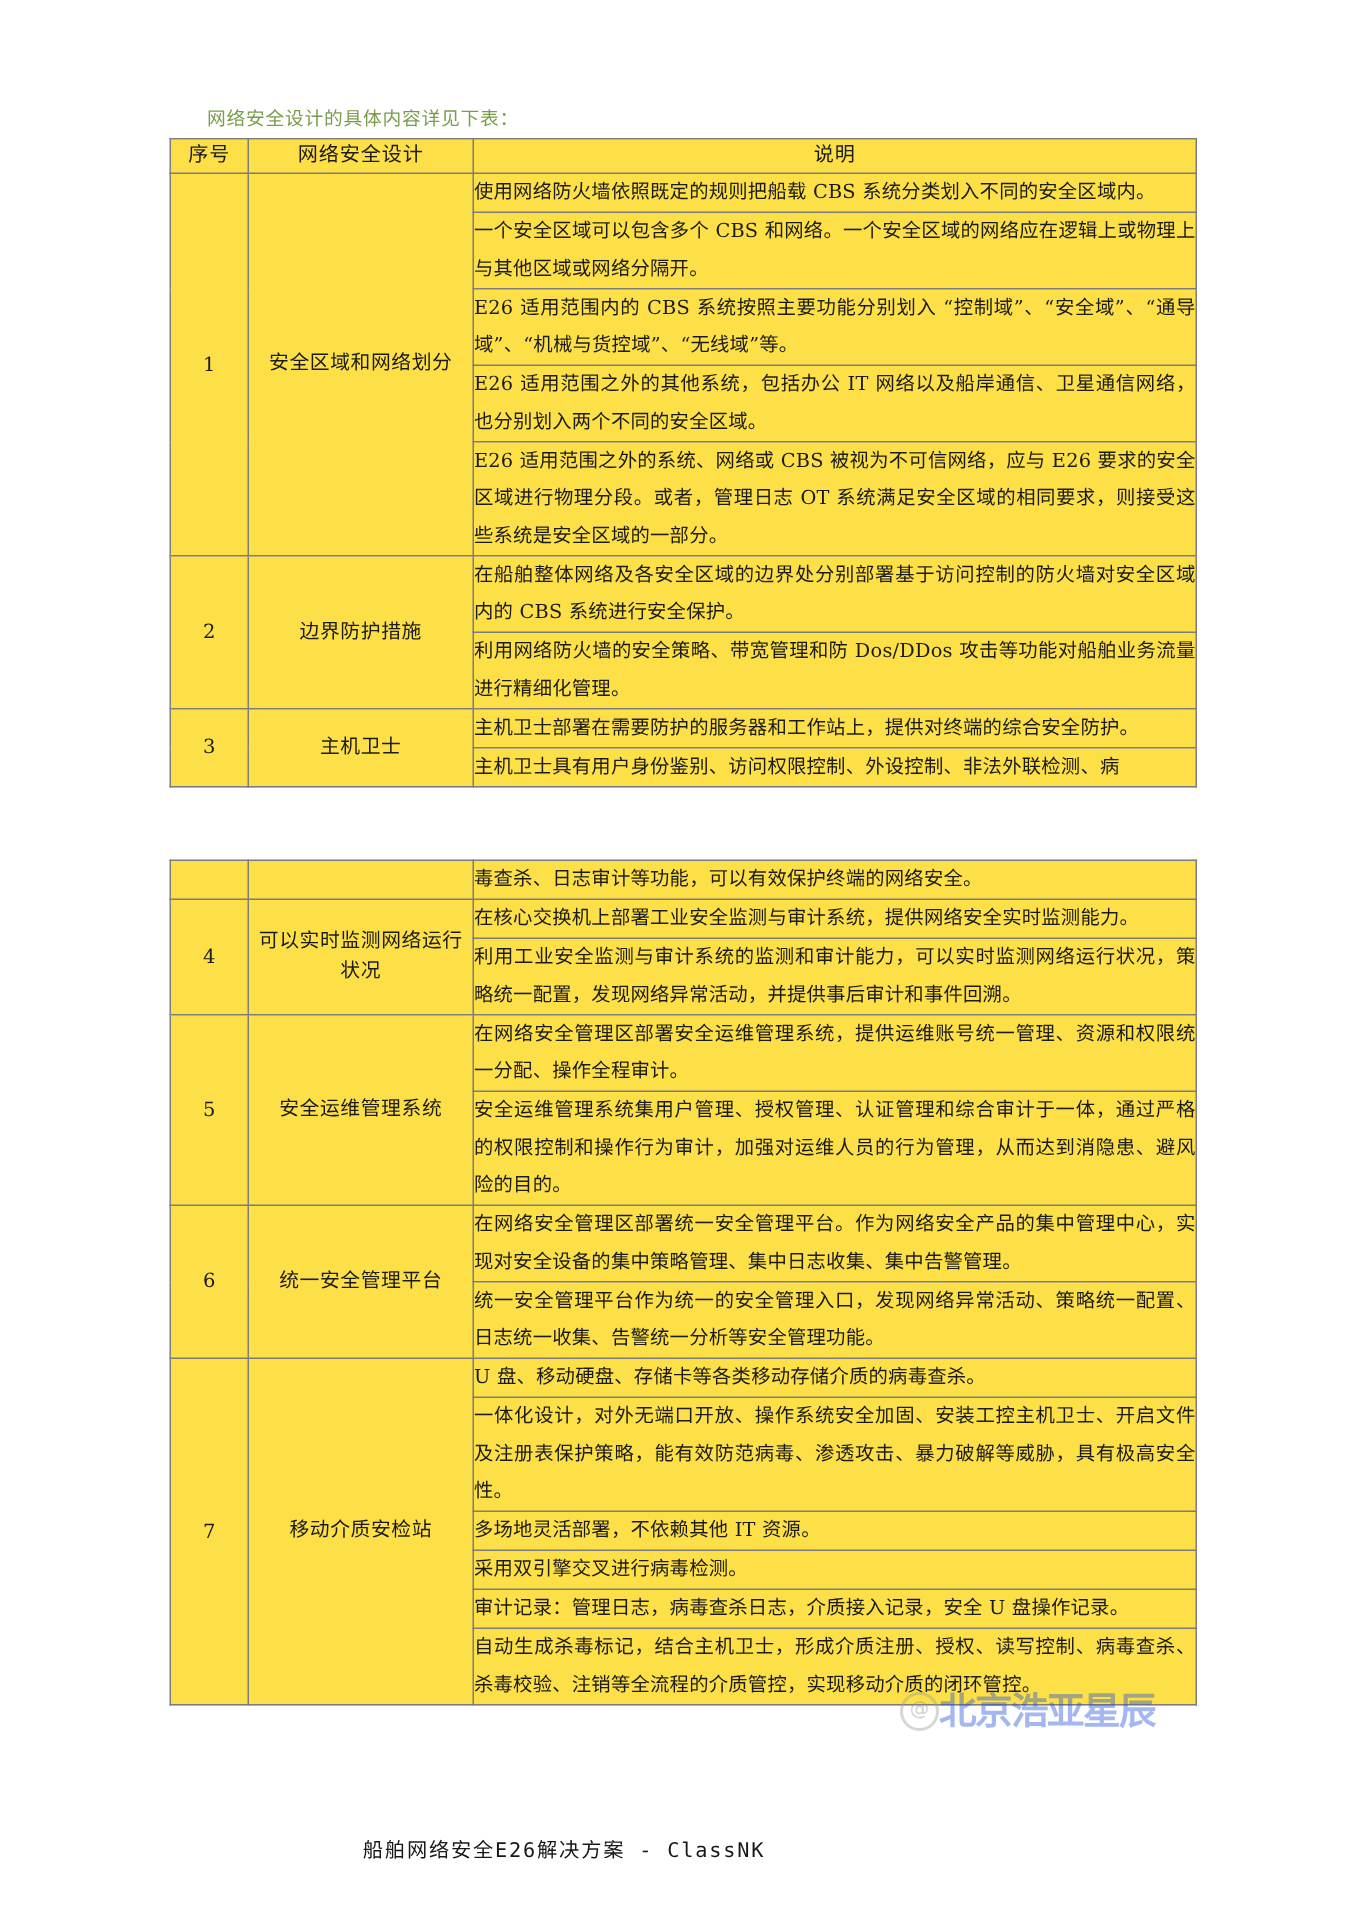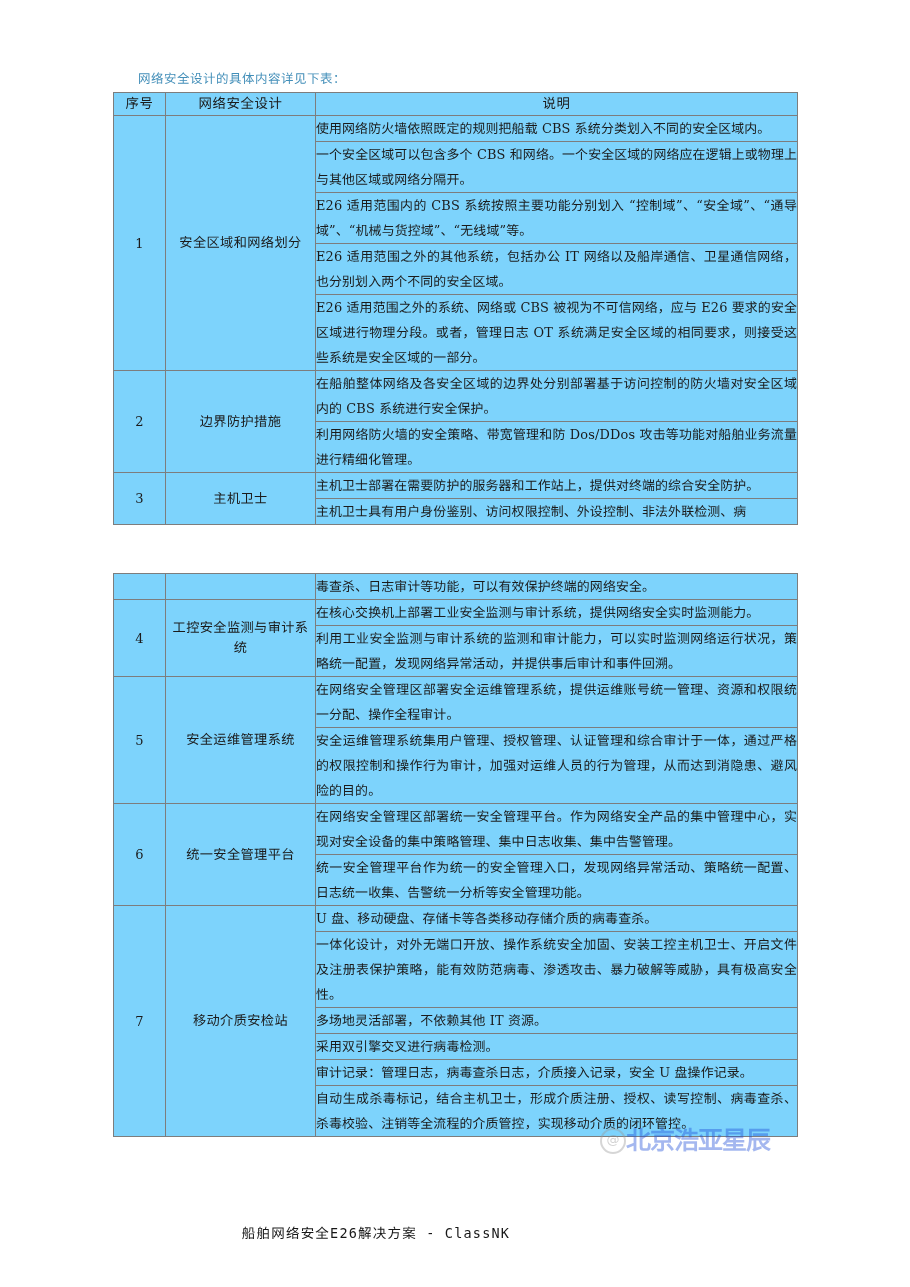--- a/index.html
+++ b/index.html
@@ -26,21 +26,21 @@
 
   
   .ghost-heading {
     position: absolute;
     left: 138px;
     top: 72px;
     width: 300px;
     height: 14px;
     font-size: 12.5px;
     line-height: 14px;
-    color: #0369a1;
+    color: #4d7c0f;
     letter-spacing: 0.5px;
     white-space: nowrap;
     overflow: hidden;
     opacity: 0.75;
     font-family: "DejaVu Sans", "Liberation Sans", sans-serif;
   }
 
   
   .tbl {
     position: absolute;
@@ -48,21 +48,21 @@
     width: 684px;
     border-collapse: collapse;
     table-layout: fixed;
     font-size: 12.6px;
     background: #fff;
   }
   .tbl td, .tbl th {
     border: 1px solid #7d7d7d;
     padding: 0;
     vertical-align: middle;
-    background: #7dd3fc;
+    background: #fde047;
   }
 
   .col-no    { width: 52px; }
   .col-name  { width: 150px; }
   .col-desc  { width: 482px; }
 
   .cell-center {
     text-align: center;
     font-size: 13.2px;
     line-height: 20px;
@@ -209,21 +209,21 @@
         <col class="col-desc">
     </colgroup>
     <tbody id="tbody-bot">
         <tr>
           <td class="cell-no" rowspan="1"></td>
           <td class="cell-center" rowspan="1"></td>
           <td class="cell-desc">毒查杀、日志审计等功能，可以有效保护终端的网络安全。</td>
         </tr>
         <tr>
           <td class="cell-no" rowspan="2">4</td>
-          <td class="cell-center" rowspan="2">工控安全监测与审计系统</td>
+          <td class="cell-center" rowspan="2">可以实时监测网络运行状况</td>
           <td class="cell-desc">在核心交换机上部署工业安全监测与审计系统，提供网络安全实时监测能力。</td>
         </tr>
         <tr>
           <td class="cell-desc">利用工业安全监测与审计系统的监测和审计能力，可以实时监测网络运行状况，策略统一配置，发现网络异常活动，并提供事后审计和事件回溯。</td>
         </tr>
         <tr>
           <td class="cell-no" rowspan="2">5</td>
           <td class="cell-center" rowspan="2">安全运维管理系统</td>
           <td class="cell-desc">在网络安全管理区部署安全运维管理系统，提供运维账号统一管理、资源和权限统一分配、操作全程审计。</td>
         </tr>

